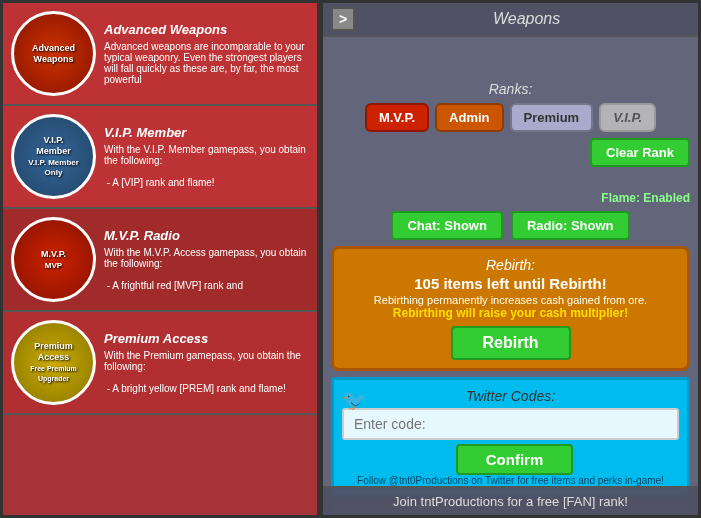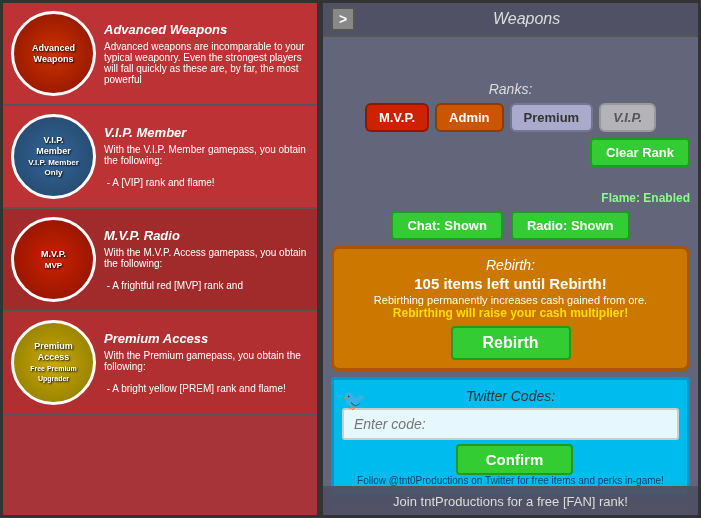--- a/index.html
+++ b/index.html
@@ -233,21 +233,20 @@
 
     .code-input {
       width: 100%;
       padding: 6px 10px;
       font-size: 14px;
       border: 2px solid #ccc;
       background: rgba(255,255,255,0.9);
       color: #888;
       border-radius: 3px;
       margin: 4px 0;
-      font-style: italic;
       cursor: text;
     }
 
     .twitter-follow {
       font-size: 10px;
       color: #004466;
       text-align: center;
     }
 
     

